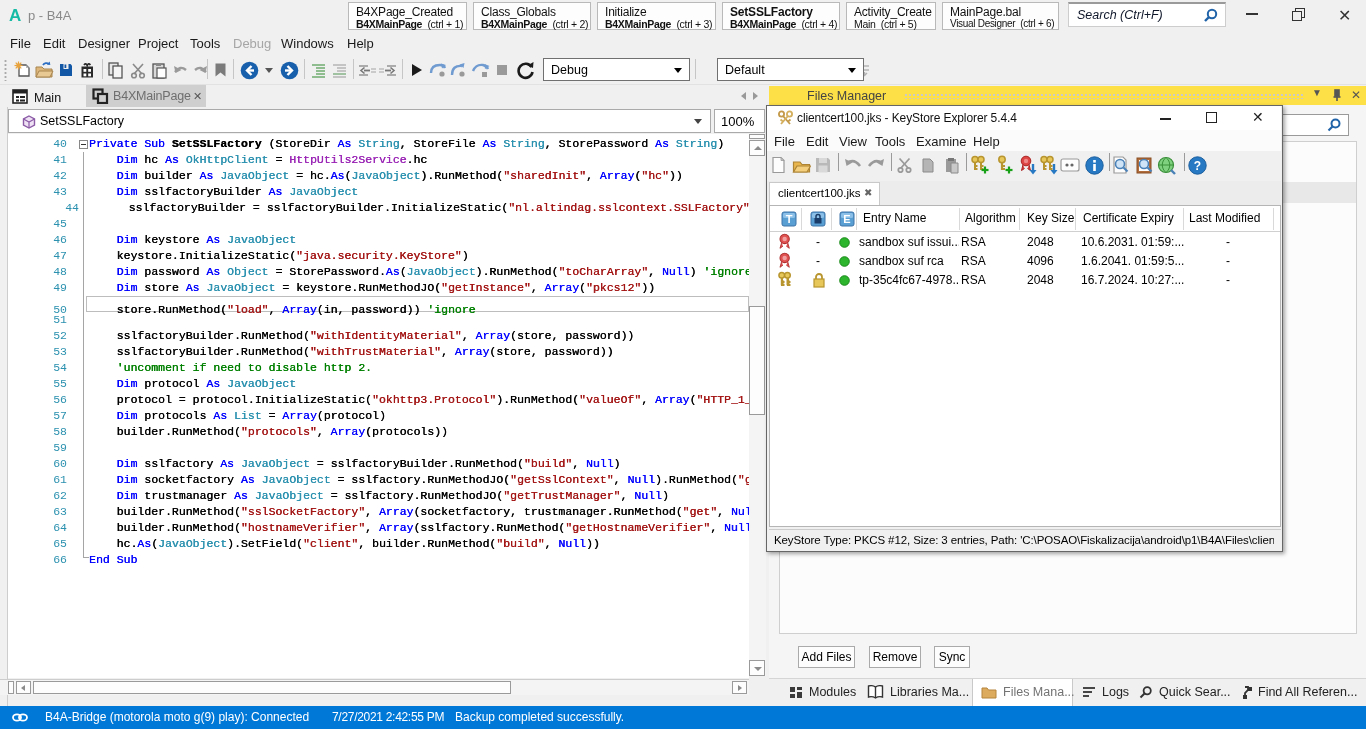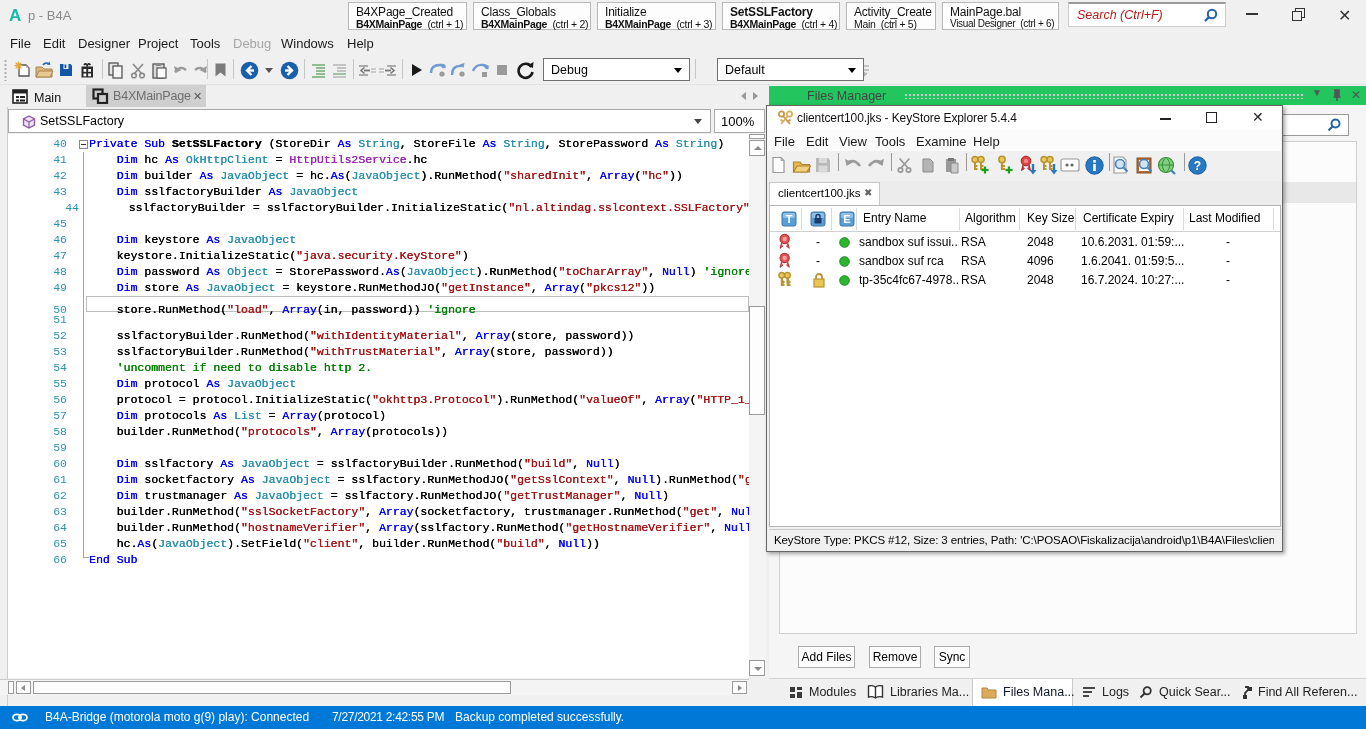--- a/index.html
+++ b/index.html
@@ -8,21 +8,21 @@
 #stage { position:relative; width:1366px; height:729px; background:#f0f0f0; }
 
 
 #titlebar { left:0; top:0; width:1366px; height:32px; background:#f0f0f0; }
 .qtab { position:absolute; top:2px; height:28px; background:#fdfdfd; border:1px solid #b9b9b9; padding:3px 6px 0 7px; line-height:12px; }
 .qtab .l1 { font-size:12px; color:#111; white-space:nowrap; letter-spacing:-0.2px; }
 .qtab .l2 { font-size:10.5px; color:#111; white-space:nowrap; letter-spacing:-0.3px; }
 .qtab .l2 b { font-size:10.5px; }
 
 #searchbox { left:1068px; top:2px; width:158px; height:25px; background:#fff; border:1px solid #cdcdcd; border-top:2px solid #9a9a9a; }
-#searchbox span { position:absolute; left:8px; top:4px; font-size:12.5px; font-style:italic; color:#b91c1c; }
+#searchbox span { position:absolute; left:8px; top:4px; font-size:12.5px; font-style:italic; color:#0f172a; }
 
 
 #menubar { left:0; top:33px; width:1366px; height:22px; }
 #menubar span { position:absolute; top:3px; font-size:13px; color:#1a1a1a; }
 
 
 #toolbar { left:0; top:55px; width:1366px; height:30px; }
 .tsep { position:absolute; top:4px; width:1px; height:20px; background:#c6c6c6; }
 .combo { position:absolute; top:3px; height:23px; background:#fff; border:1px solid #707070; font-size:12.5px; color:#000; }
 .combo .ct { position:absolute; left:7px; top:4px; }
@@ -370,21 +370,21 @@
         <div class="arr" style="left:4px;top:3px;border-top:3.5px solid transparent;border-bottom:3.5px solid transparent;border-right:4px solid #8a8a8a;"></div>
       </div>
     <div style="position:absolute;left:33px;top:1px;width:478px;height:13px;background:#fdfdfd;border:1px solid #9a9a9a;"></div>
     <div style="position:absolute;left:732px;top:1px;width:15px;height:13px;background:#fdfdfd;border:1px solid #9a9a9a;">
         <div class="arr" style="left:5px;top:3px;border-top:3.5px solid transparent;border-bottom:3.5px solid transparent;border-left:4px solid #8a8a8a;"></div>
       </div>
   </div>
 
   <div class="abs" id="rpanel">
 
-    <div style="position:absolute;left:0;top:0;width:597px;height:19px;background:#22c55e;">
+    <div style="position:absolute;left:0;top:0;width:597px;height:19px;background:#fde047;">
       <span style="position:absolute;left:38px;top:3px;font-size:12.5px;color:#444;">Files Manager</span>
       <div style="position:absolute;left:135px;top:7px;width:400px;height:6px;background-image:radial-gradient(circle,#c9c9c9 1px,transparent 1.2px);background-size:4px 4px;"></div>
       <span style="position:absolute;left:543px;top:1px;font-size:10px;color:#555;">▼</span>
       <svg style="position:absolute;left:562px;top:3px;" width="12" height="13" viewBox="0 0 12 13">
           <g stroke="#555" stroke-width="1.6" fill="none">
             <line x1="6" y1="1" x2="6" y2="8"></line>
             <line x1="2.5" y1="8" x2="9.5" y2="8"></line>
             <line x1="6" y1="8" x2="6" y2="12"></line>
             <rect x="4" y="1" width="4" height="6" fill="#555"></rect>
           </g>
@@ -417,21 +417,21 @@
       <span style="position:absolute;left:40px;top:6px;font-size:12.5px;color:#222;">Modules</span>
       <svg style="position:absolute;left:98px;top:6px;" width="17" height="14" viewBox="0 0 17 14">
           <path d="M8.5 2 q-3 -2 -7 -1 v11 q4 -1 7 1 q3 -2 7 -1 v-11 q-4 -1 -7 1 z" fill="#fff" stroke="#333" stroke-width="1.4"></path>
           <line x1="8.5" y1="2" x2="8.5" y2="13" stroke="#333" stroke-width="1.4"></line>
         </svg>
       <span style="position:absolute;left:121px;top:6px;font-size:12.5px;color:#222;">Libraries Ma...</span>
       <div style="position:absolute;left:203px;top:0px;width:101px;height:28px;background:#fff;border:1px solid #c9c9c9;border-top:none;"></div>
       <svg style="position:absolute;left:212px;top:7px;" width="16" height="13" viewBox="0 0 16 13">
           <path d="M1 2 h5 l1.5 2 h7.5 v8 h-14 z" fill="#dcab5e" stroke="#b5843c" stroke-width="1"></path>
         </svg>
-      <span style="position:absolute;left:234px;top:6px;font-size:12.5px;color:#0f172a;">Files Mana...</span>
+      <span style="position:absolute;left:234px;top:6px;font-size:12.5px;color:#737373;">Files Mana...</span>
       <svg style="position:absolute;left:313px;top:7px;" width="14" height="12" viewBox="0 0 14 12">
           <g stroke="#333" stroke-width="1.8">
             <line x1="1" y1="2" x2="13" y2="2"></line>
             <line x1="1" y1="6" x2="10" y2="6"></line>
             <line x1="1" y1="10" x2="7" y2="10"></line>
           </g>
         </svg>
       <span style="position:absolute;left:333px;top:6px;font-size:12.5px;color:#222;">Logs</span>
       <svg style="position:absolute;left:370px;top:6px;" width="14" height="14" viewBox="0 0 14 14">
           <circle cx="8.2" cy="5.8" r="3.6" fill="none" stroke="#333" stroke-width="1.8"></circle>

